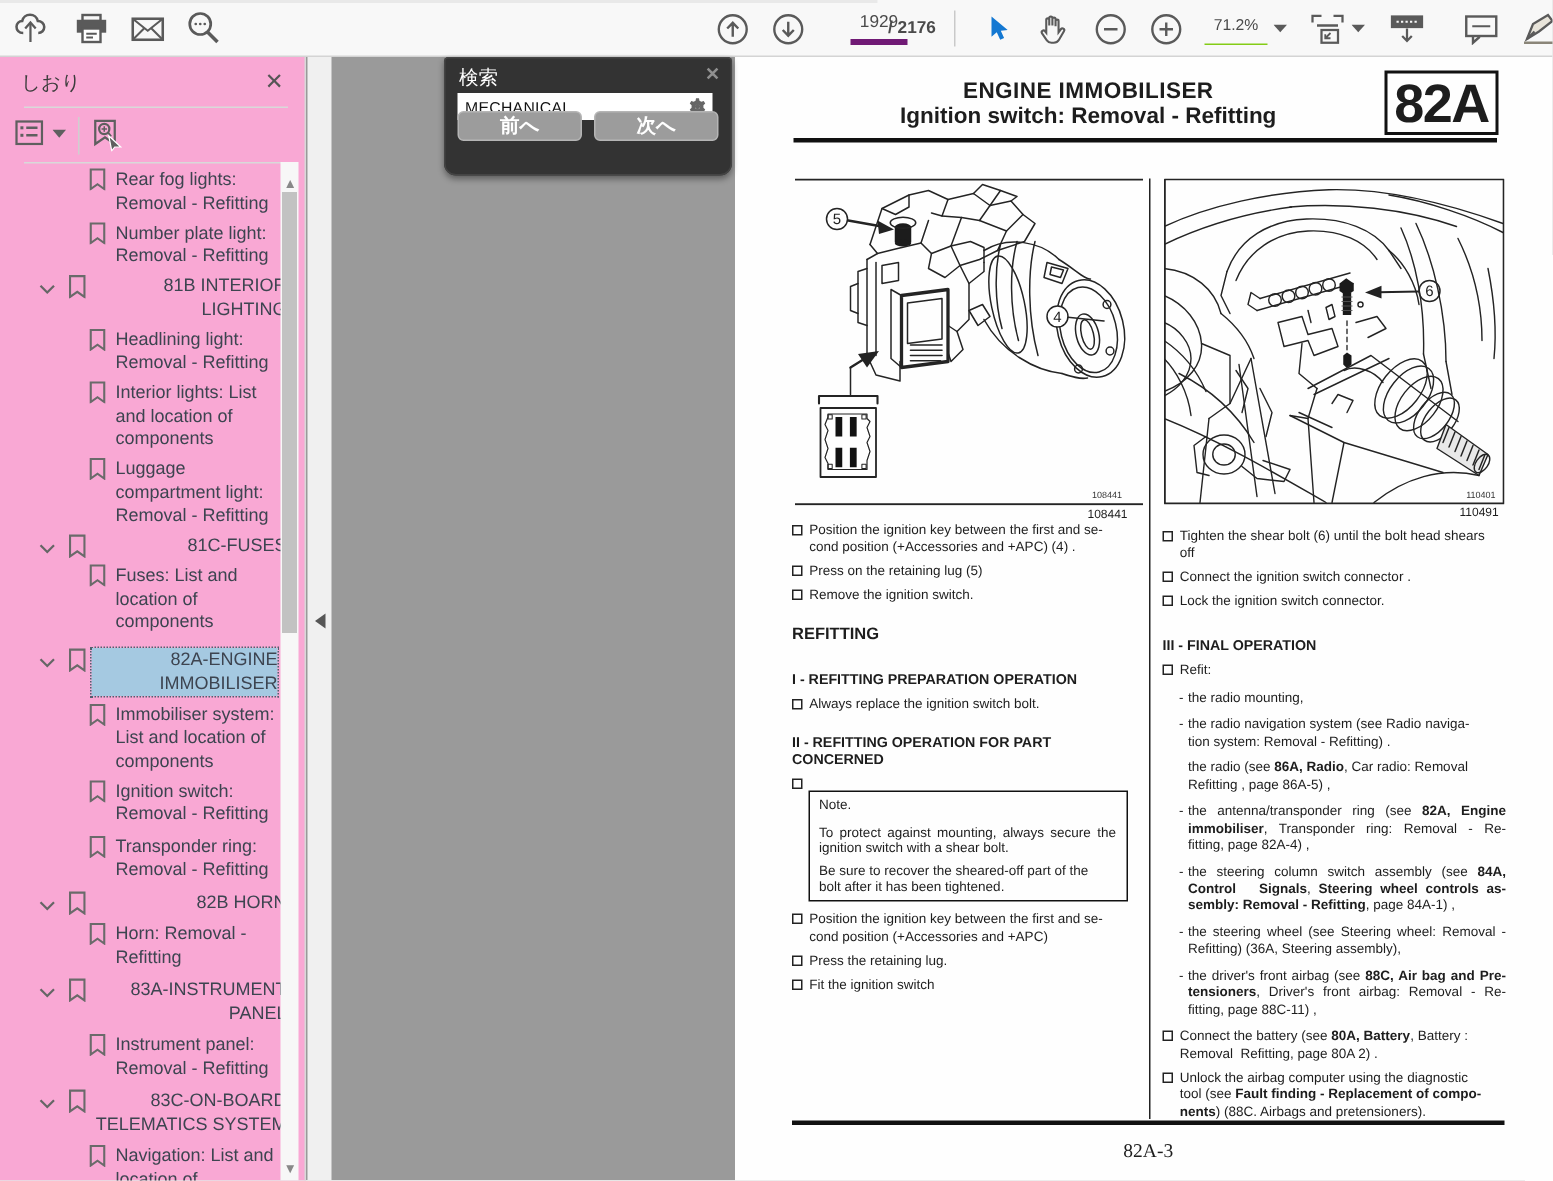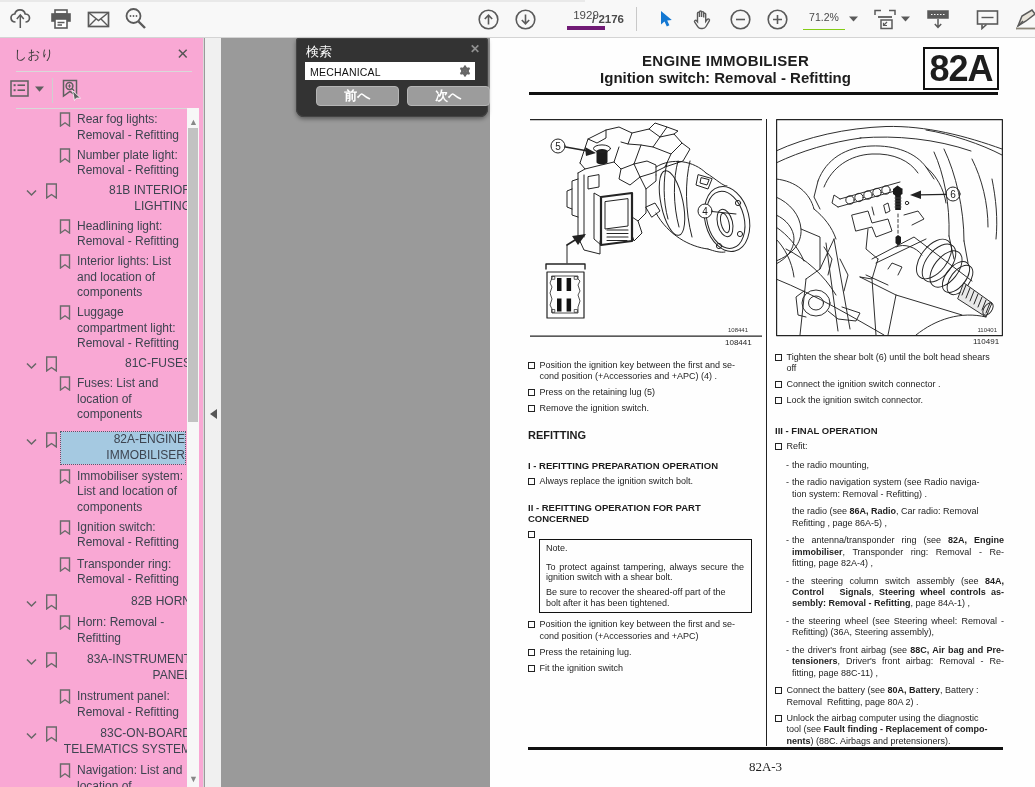--- a/index.html
+++ b/index.html
@@ -44,39 +44,39 @@
 #prule { position:absolute; left:39px; top:53.5px; width:469px; height:3px; background:#111; }
 #botrule { position:absolute; left:38px; top:709px; width:475px; height:3px; background:#111; }
 #pfoot { position:absolute; left:38px; top:721px; width:475px; text-align:center; font-family:"Liberation Serif", serif; font-size:13px; }
 #divider { position:absolute; left:276px; top:81px; width:1px; height:627px; background:#222; }
 
 #figL { position:absolute; left:40px; top:81px; width:232px; height:218px; }
 #figR { position:absolute; left:286px; top:81px; width:227px; height:218px; }
 .fignum { position:absolute; font-size:8px; }
 
 .col { position:absolute; font-size:9px; line-height:11.4px; }
-#colL { left:38px; top:322px; width:237px; }
+#colL { left:38px; top:310px; width:237px; }
 #colR { left:285px; top:313.5px; width:229px; }
 .b { position:relative; padding-left:11.5px; margin-bottom:4.6px; text-align:justify; }
 .b:before { content:""; position:absolute; left:0; top:2px; width:5px; height:5px; border:1px solid #222; }
 .d { position:relative; padding-left:17px; margin-bottom:6.2px; text-align:justify; }
 .d:before { content:"-"; position:absolute; left:11px; top:0; }
 .ind { padding-left:17px; margin-bottom:6.2px; text-align:justify; }
 .h1 { font-weight:bold; font-size:11px; margin:15px 0 19px 0; }
 .h2 { font-weight:bold; font-size:9.5px; margin:14px 0 4.5px 0; }
 #notebox { border:1.5px solid #111; margin:2px 0 6px 11px; width:213px; padding:3px 7px 4px 6px; }
 #notebox p { margin-bottom:4.5px; text-align:justify; line-height:10.5px; }
 #notebox p:last-child { margin-bottom:0; }
 
 #popup { position:absolute; left:296px; top:38px; width:192px; height:79px; background:#333333; border-radius:3px 3px 8px 8px; box-shadow:0 2px 4px rgba(0,0,0,0.4), inset 0 0 0 1px #444; z-index:6; }
 #pptitle { position:absolute; left:10px; top:5px; color:#fff; font-size:13px; }
 #ppclose { position:absolute; right:8px; top:4px; color:#909090; font-size:12px; font-weight:bold; }
 #ppinput { position:absolute; left:9px; top:24px; width:170px; height:18px; background:#fff; }
 #pptext { position:absolute; left:5px; top:3.5px; font-size:10.5px; color:#111; letter-spacing:0.2px; }
-.ppbtn { position:absolute; top:48px; width:83px; height:20px; background:#9c9c9c; border:1px solid #b5b5b5; border-radius:4px; color:#fff; font-size:13px; font-weight:bold; text-align:center; line-height:18px;margin-left:11px; }
+.ppbtn { position:absolute; top:36px; width:83px; height:20px; background:#9c9c9c; border:1px solid #b5b5b5; border-radius:4px; color:#fff; font-size:13px; font-weight:bold; text-align:center; line-height:18px; }
 #ppprev { left:9px; }
 #ppnext { left:100px; }
 </style>
 </head>
 <body>
 <div id="app">
   <div id="toolbar">
     <div style="position:absolute;left:0;top:0;width:585px;height:2px;background:#e9e9e9;"></div>
 
     <div class="tbi" style="left:8px;width:28px;">
@@ -562,21 +562,21 @@
       <div class="b">Position the ignition key between the first and se-<br>cond position (+Accessories and +APC) (4) .</div>
       <div class="b">Press on the retaining lug (5)</div>
       <div class="b">Remove the ignition switch.</div>
       <div class="h1" id="refit">REFITTING</div>
       <div class="h2">I - REFITTING PREPARATION OPERATION</div>
       <div class="b">Always replace the ignition switch bolt.</div>
       <div class="h2">II - REFITTING OPERATION FOR PART<br>CONCERNED</div>
       <div class="b" style="margin-bottom:3.5px;height:7px;"></div>
       <div id="notebox">
         <p style="margin-bottom:8px;">Note.</p>
-        <p>To protect against tampering, always secure the ignition switch with a shear bolt.</p>
+        <p>To protect against mounting, always secure the ignition switch with a shear bolt.</p>
         <p>Be sure to recover the sheared-off part of the<br>bolt after it has been tightened.</p>
       </div>
       <div class="b">Position the ignition key between the first and se-<br>cond position (+Accessories and +APC)</div>
       <div class="b">Press the retaining lug.</div>
       <div class="b">Fit the ignition switch</div>
     </div>
     <div class="col" id="colR">
       <div class="b">Tighten the shear bolt (6) until the bolt head shears<br>off</div>
       <div class="b">Connect the ignition switch connector .</div>
       <div class="b">Lock the ignition switch connector.</div>

